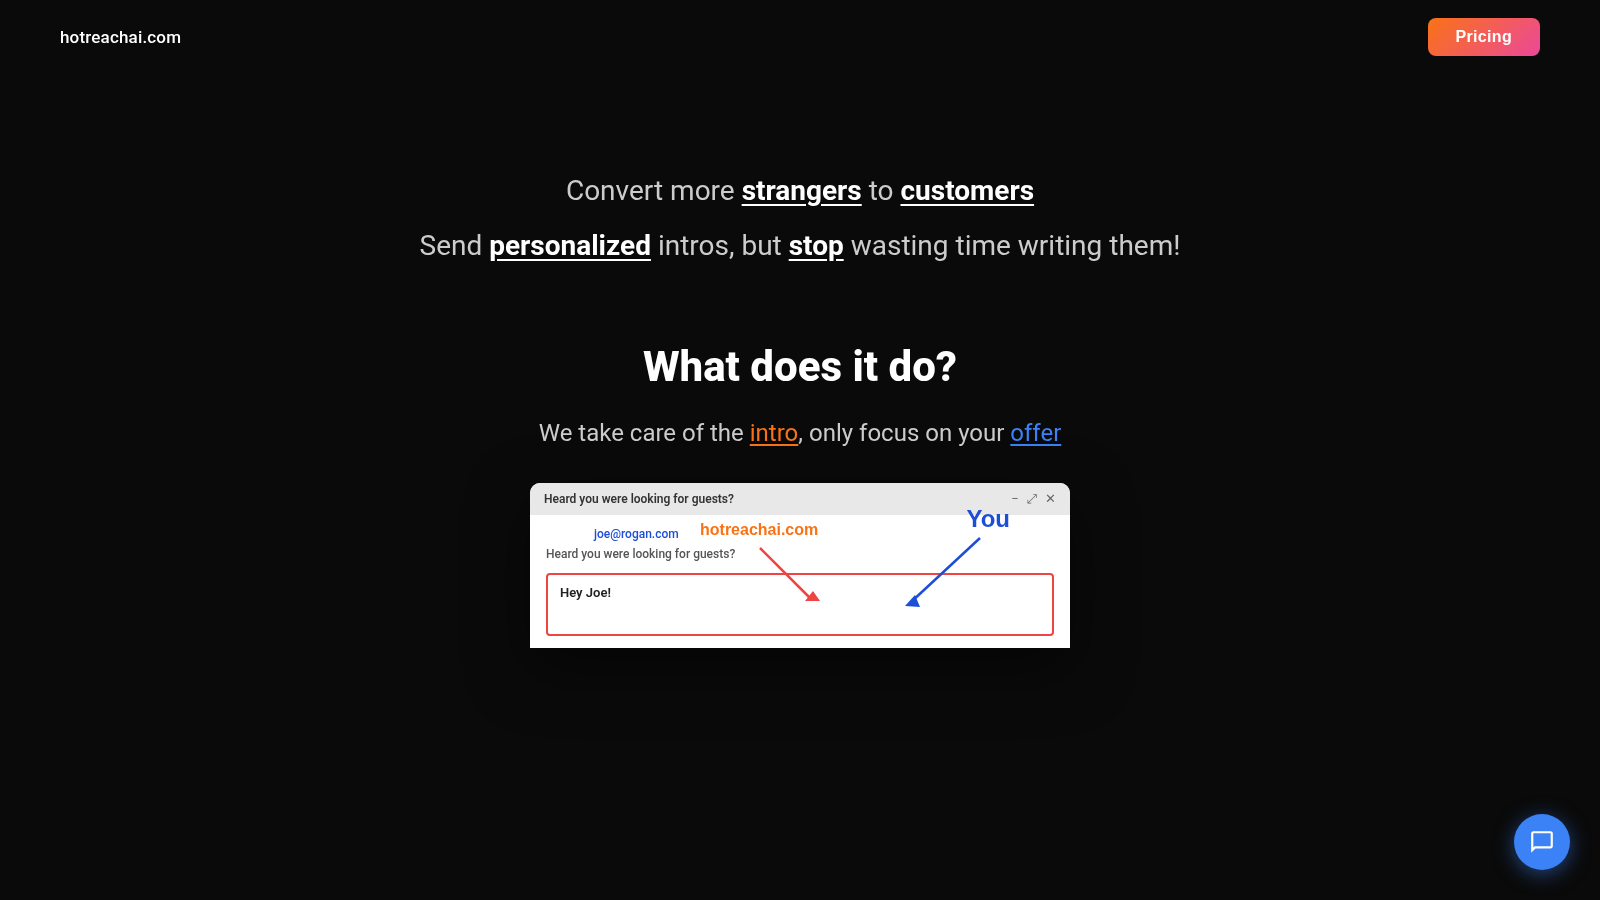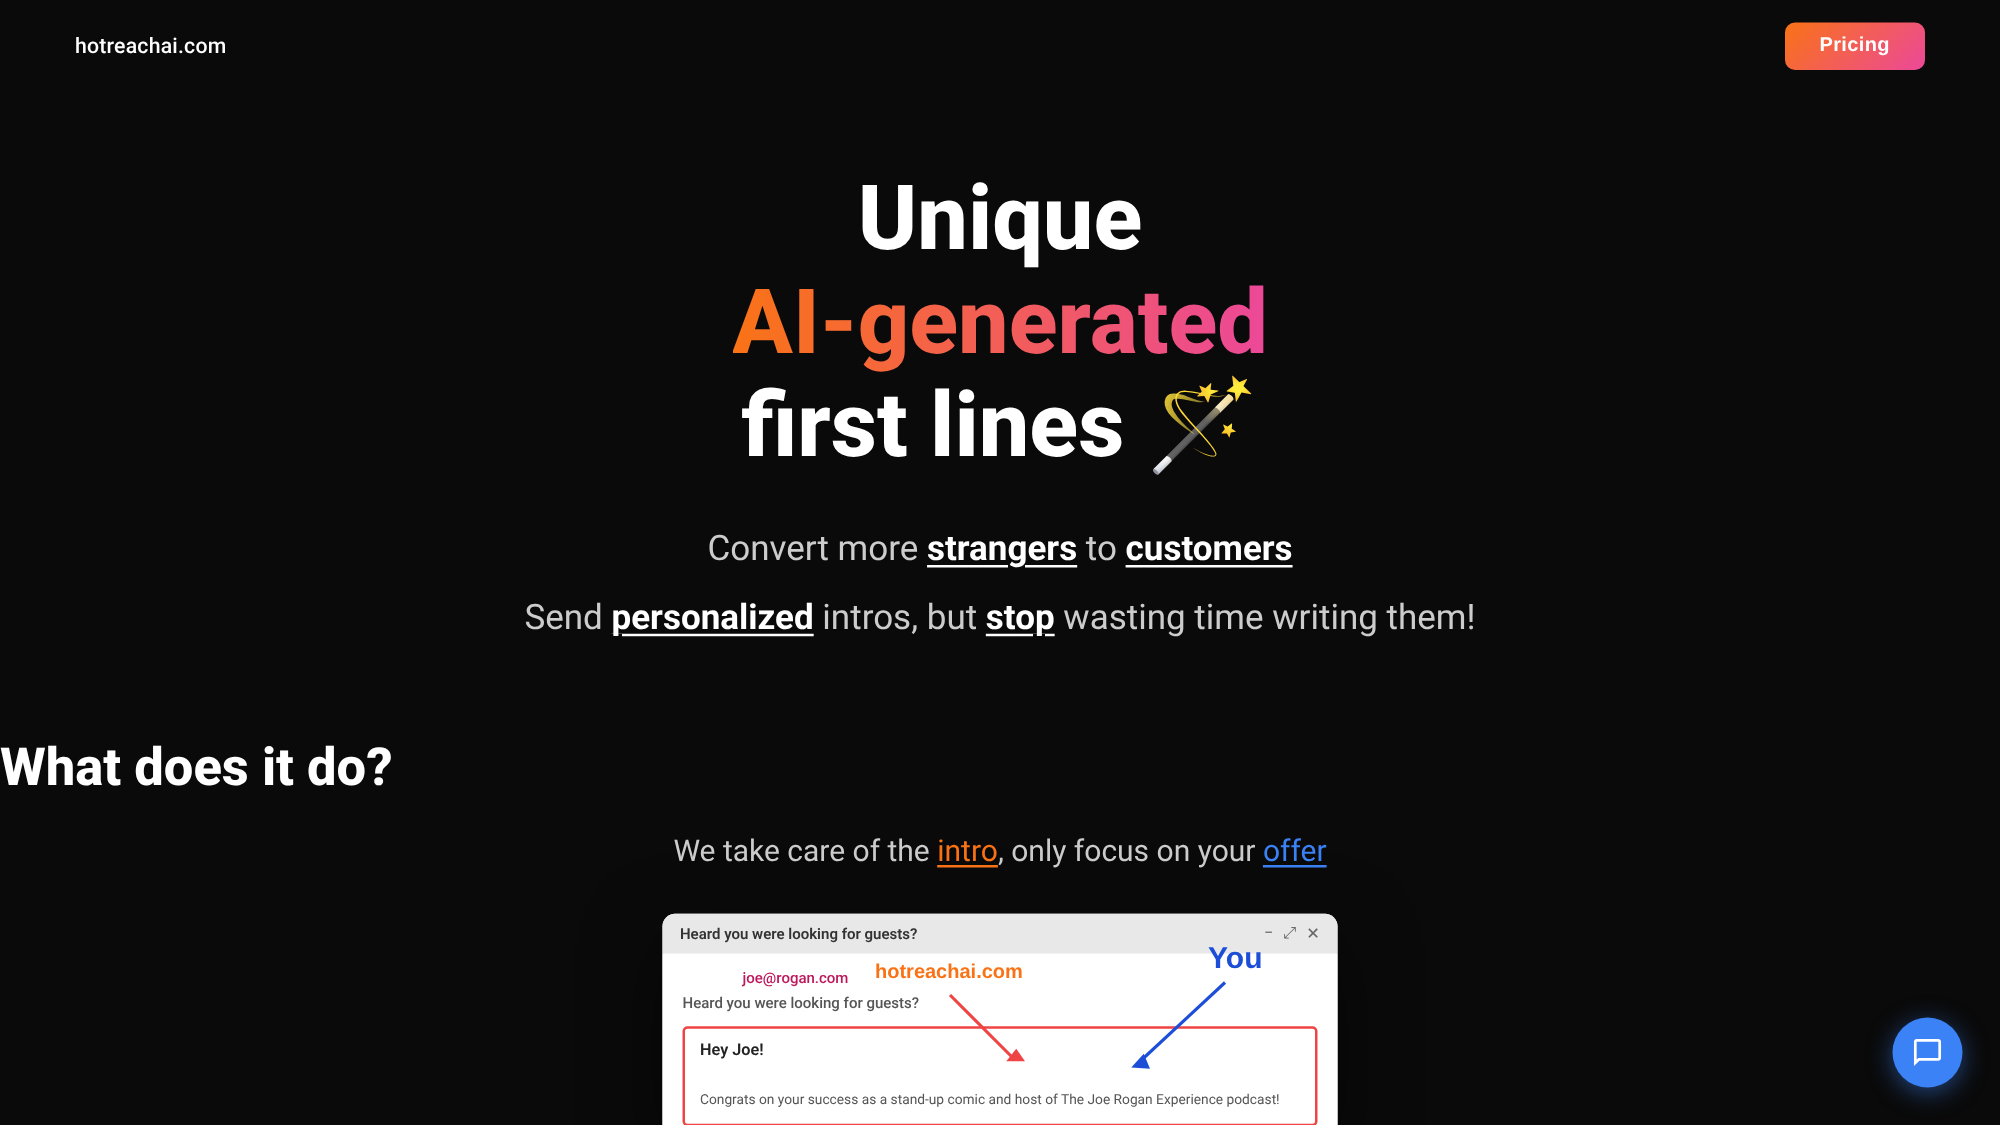--- a/index.html
+++ b/index.html
@@ -85,20 +85,21 @@
 
     .hero-subtitle-2 strong {
       color: #ffffff;
       font-weight: 700;
       text-decoration: underline;
       text-underline-offset: 4px;
     }
 
     
     .section-title {
+      text-align: center;
       font-size: 42px;
       font-weight: 800;
       margin-top: 60px;
       color: #ffffff;
     }
 
     .section-desc {
       text-align: center;
       font-size: 24px;
       color: #cccccc;
@@ -159,21 +160,21 @@
       color: #666;
     }
 
     .email-body {
       padding: 12px 16px;
       background: #ffffff;
     }
 
     .email-from {
       font-size: 12px;
-      color: #be185d;
+      color: #1d4ed8;
       margin-bottom: 6px;
       font-weight: 500;
       padding-left: 48px;
     }
 
     .email-subject-line {
       font-size: 12px;
       color: #555;
       margin-bottom: 12px;
       font-weight: 500;
@@ -258,25 +259,20 @@
   </style>
 </head>
 <body>
 
 <nav>
   <span class="nav-logo">hotreachai.com</span>
   <button class="pricing-btn">Pricing</button>
 </nav>
 
 <section class="hero">
-  <h1 class="hero-title">
-    <span>Unique</span><br>
-    <span class="gradient-text">AI-generated</span><br>
-    <span>first lines 🪄</span>
-  </h1>
 
   <p class="hero-subtitle-1">
     <span>Convert more </span><strong>strangers</strong><span> to </span><strong>customers</strong>
   </p>
 
   <p class="hero-subtitle-2">
     <span>Send </span><strong>personalized</strong><span> intros, but </span><strong>stop</strong><span> wasting time writing them!</span>
   </p>
 </section>
 
@@ -296,21 +292,20 @@
           <span>⤢</span>
           <span>✕</span>
         </div>
       </div>
 
       <div class="email-body">
         <div class="email-from">joe@rogan.com</div>
         <div class="email-subject-line">Heard you were looking for guests?</div>
         <div class="email-content-box">
           <div class="email-greeting">Hey Joe!</div>
-          <div class="email-text">Congrats on your success as a stand-up comic and host of The Joe Rogan Experience podcast!</div>
         </div>
       </div>
 
       <div class="annotation-hotreachai" style="position:absolute; top:38px; left:170px; color:#f97316; font-size:16px; font-weight:700;">hotreachai.com</div>
       <div class="annotation-you" style="position:absolute; top:22px; right:60px; color:#1d4ed8; font-size:24px; font-weight:700;">You</div>
 
       <svg class="arrow-overlay" viewBox="0 0 540 200" xmlns="http://www.w3.org/2000/svg" style="position:absolute;top:0;left:0;width:100%;height:200px;pointer-events:none;">
 
         <line x1="230" y1="65" x2="280" y2="115" stroke="#ef4444" stroke-width="2.5"></line>
         <polygon points="275,118 283,108 290,118" fill="#ef4444"></polygon>

